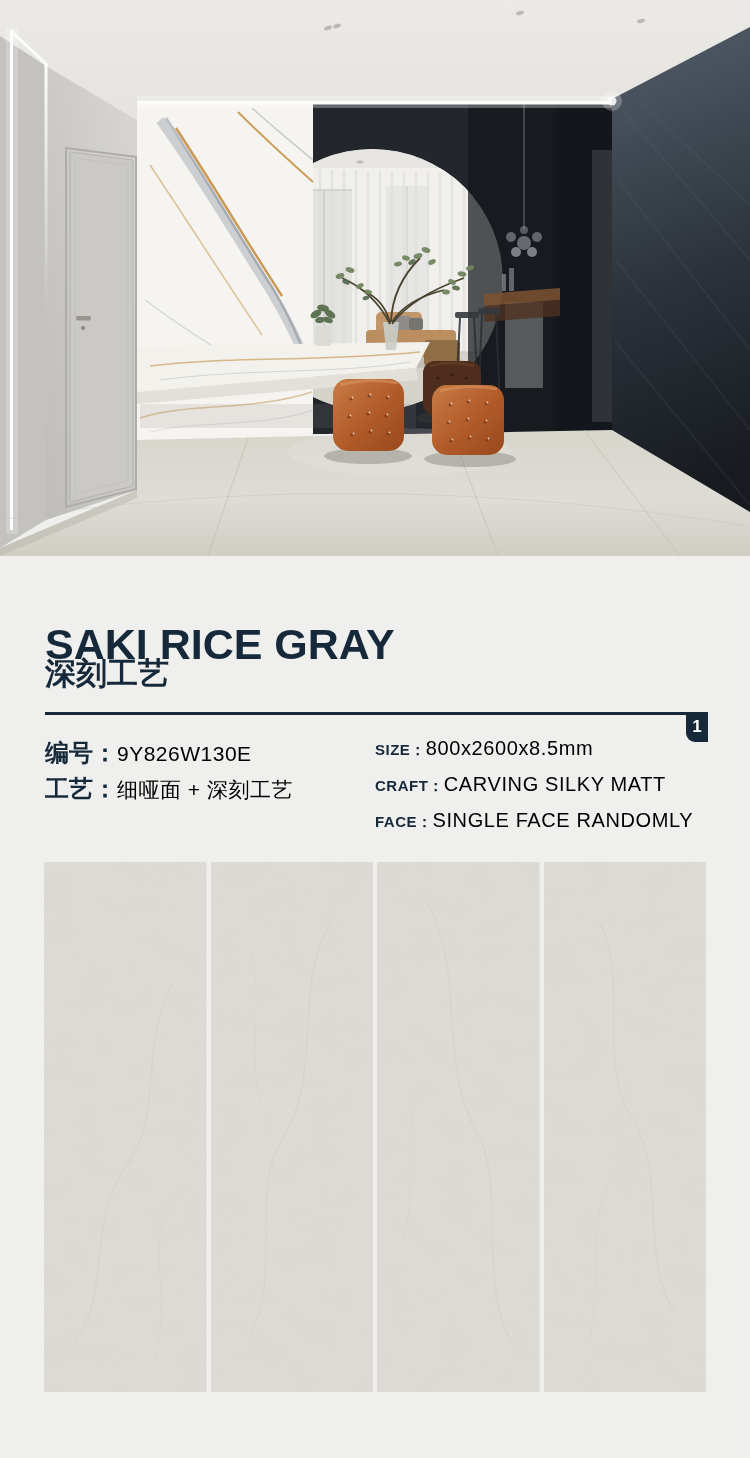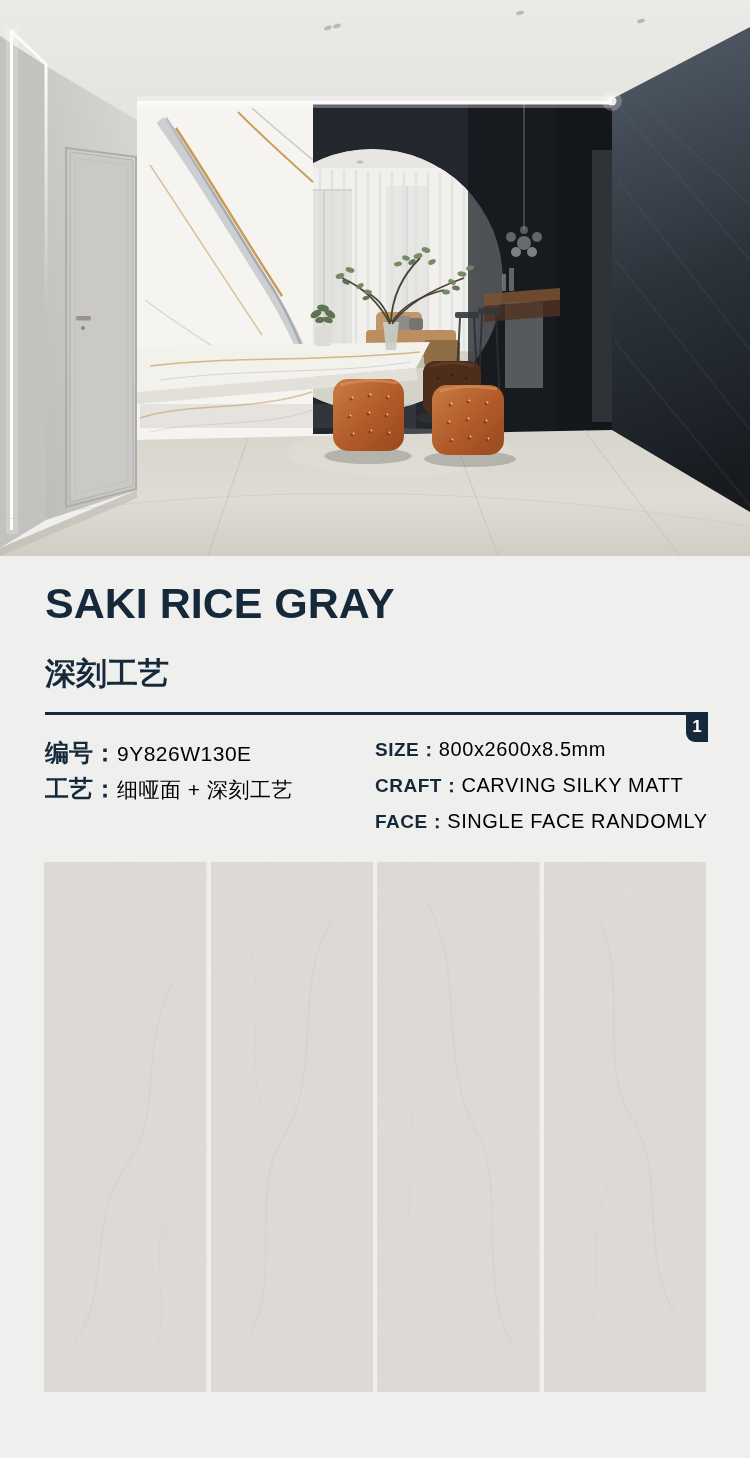--- a/index.html
+++ b/index.html
@@ -10,21 +10,21 @@
   html,body{margin:0;padding:0;}
   body{
     width:750px;height:1458px;position:relative;
     background:var(--page-bg);
     font-family:"Liberation Sans",sans-serif;
     overflow:hidden;
   }
   .hero{position:absolute;left:0;top:0;width:750px;height:556px;}
   .hero svg{display:block;}
   .title-en{
-    position:absolute;left:45px;top:579px;margin:0;
+    position:absolute;left:45px;top:620px;margin:0;
     font-size:43px;font-weight:700;letter-spacing:0px;
     color:var(--navy);line-height:48px;white-space:nowrap;
   }
   .title-zh{
     position:absolute;left:45px;top:656px;margin:0;
     font-size:31px;font-weight:700;color:var(--navy);line-height:36px;
   }
   .divider{
     position:absolute;left:45px;top:712px;width:641px;height:2.5px;
     background:var(--navy);
@@ -36,21 +36,21 @@
     display:flex;align-items:center;justify-content:center;
     border-radius:0 0 0 9px;
   }
   .specs{position:absolute;left:0;top:737px;width:750px;}
   .spec-col{position:absolute;top:0;}
   .spec-col.zh{left:45px;}
   .spec-col.en{left:375px;}
   .spec-row{display:flex;align-items:baseline;height:24px;margin-bottom:12px;white-space:nowrap;}
   .spec-label{color:var(--navy);font-weight:700;}
   .zh .spec-label{font-size:24px;}
-  .en .spec-label{font-size:19px;letter-spacing:0.5px;}
+  .en .spec-label{font-size:15px;letter-spacing:0.5px;}
   .spec-value{color:#000000;}
   .zh .spec-value{font-size:21px;letter-spacing:0.5px;}
   .en .spec-value{font-size:20px;letter-spacing:0.6px;}
   .tiles{
     position:absolute;left:44px;top:862px;width:662px;height:530px;
     display:flex;gap:4px;
   }
   .tile-panel{flex:1;position:relative;overflow:hidden;}
   .tile-panel svg{display:block;width:100%;height:100%;}
 </style>

